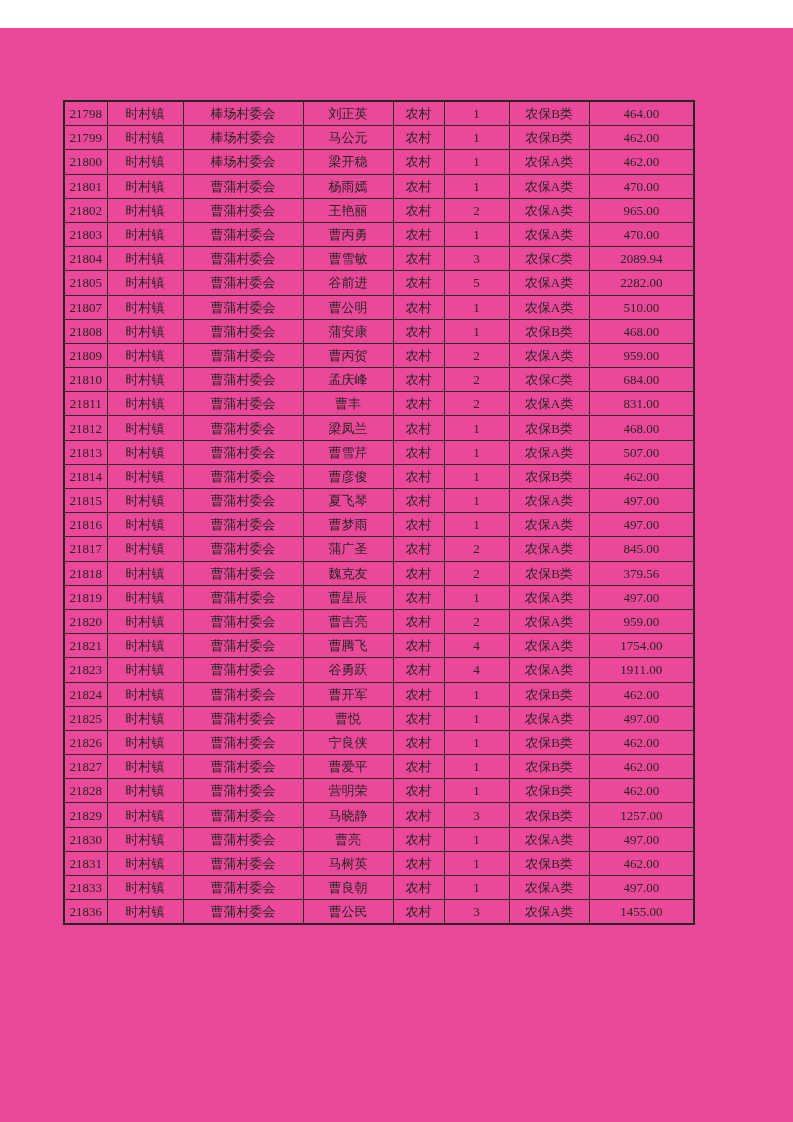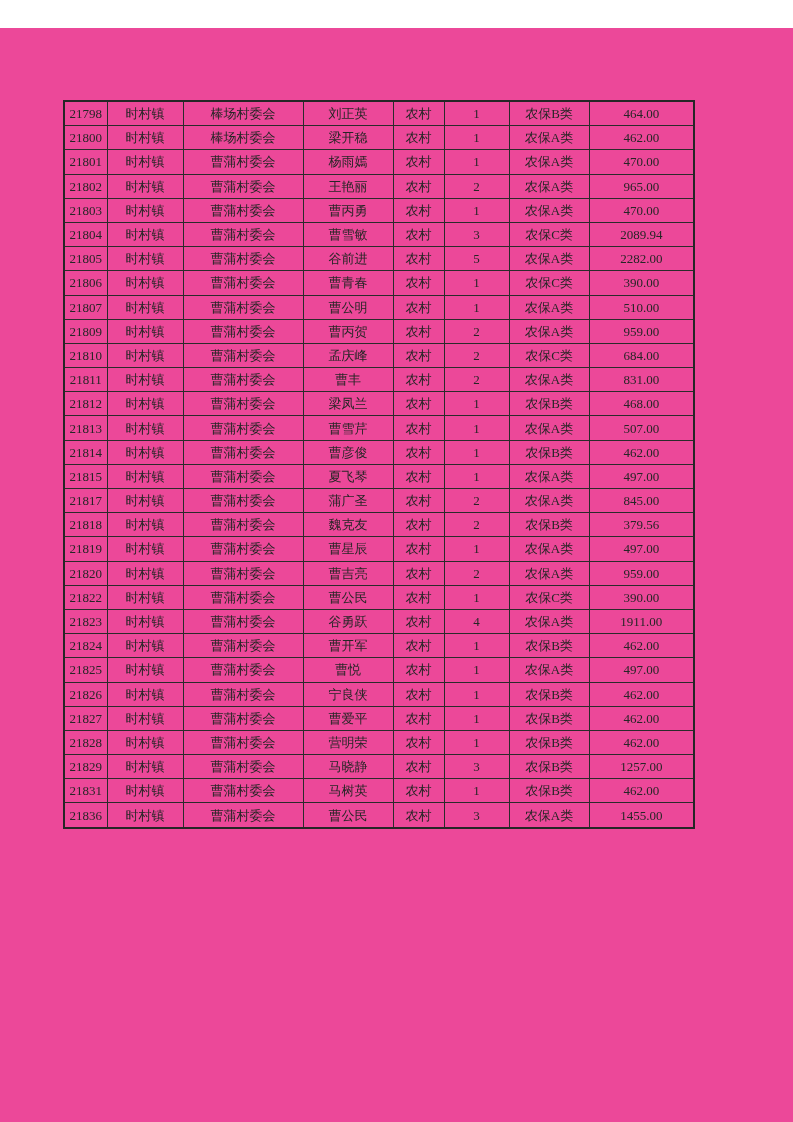--- a/index.html
+++ b/index.html
@@ -66,20 +66,30 @@
           <td>21798</td>
           <td>时村镇</td>
           <td>棒场村委会</td>
           <td>刘正英</td>
           <td>农村</td>
           <td>1</td>
           <td>农保B类</td>
           <td>464.00</td>
         </tr>
         <tr>
+          <td>21799</td>
+          <td>时村镇</td>
+          <td>棒场村委会</td>
+          <td>马公元</td>
+          <td>农村</td>
+          <td>1</td>
+          <td>农保B类</td>
+          <td>462.00</td>
+        </tr>
+        <tr>
           <td>21800</td>
           <td>时村镇</td>
           <td>棒场村委会</td>
           <td>梁开稳</td>
           <td>农村</td>
           <td>1</td>
           <td>农保A类</td>
           <td>462.00</td>
         </tr>
         <tr>
@@ -126,38 +136,38 @@
           <td>21805</td>
           <td>时村镇</td>
           <td>曹蒲村委会</td>
           <td>谷前进</td>
           <td>农村</td>
           <td>5</td>
           <td>农保A类</td>
           <td>2282.00</td>
         </tr>
         <tr>
-          <td>21806</td>
-          <td>时村镇</td>
-          <td>曹蒲村委会</td>
-          <td>曹青春</td>
-          <td>农村</td>
-          <td>1</td>
-          <td>农保C类</td>
-          <td>390.00</td>
-        </tr>
-        <tr>
           <td>21807</td>
           <td>时村镇</td>
           <td>曹蒲村委会</td>
           <td>曹公明</td>
           <td>农村</td>
           <td>1</td>
           <td>农保A类</td>
           <td>510.00</td>
+        </tr>
+        <tr>
+          <td>21808</td>
+          <td>时村镇</td>
+          <td>曹蒲村委会</td>
+          <td>蒲安康</td>
+          <td>农村</td>
+          <td>1</td>
+          <td>农保B类</td>
+          <td>468.00</td>
         </tr>
         <tr>
           <td>21809</td>
           <td>时村镇</td>
           <td>曹蒲村委会</td>
           <td>曹丙贺</td>
           <td>农村</td>
           <td>2</td>
           <td>农保A类</td>
           <td>959.00</td>
@@ -216,20 +226,30 @@
           <td>21815</td>
           <td>时村镇</td>
           <td>曹蒲村委会</td>
           <td>夏飞琴</td>
           <td>农村</td>
           <td>1</td>
           <td>农保A类</td>
           <td>497.00</td>
         </tr>
         <tr>
+          <td>21816</td>
+          <td>时村镇</td>
+          <td>曹蒲村委会</td>
+          <td>曹梦雨</td>
+          <td>农村</td>
+          <td>1</td>
+          <td>农保A类</td>
+          <td>497.00</td>
+        </tr>
+        <tr>
           <td>21817</td>
           <td>时村镇</td>
           <td>曹蒲村委会</td>
           <td>蒲广圣</td>
           <td>农村</td>
           <td>2</td>
           <td>农保A类</td>
           <td>845.00</td>
         </tr>
         <tr>
@@ -256,28 +276,28 @@
           <td>21820</td>
           <td>时村镇</td>
           <td>曹蒲村委会</td>
           <td>曹吉亮</td>
           <td>农村</td>
           <td>2</td>
           <td>农保A类</td>
           <td>959.00</td>
         </tr>
         <tr>
-          <td>21822</td>
-          <td>时村镇</td>
-          <td>曹蒲村委会</td>
-          <td>曹公民</td>
-          <td>农村</td>
-          <td>1</td>
-          <td>农保C类</td>
-          <td>390.00</td>
+          <td>21821</td>
+          <td>时村镇</td>
+          <td>曹蒲村委会</td>
+          <td>曹腾飞</td>
+          <td>农村</td>
+          <td>4</td>
+          <td>农保A类</td>
+          <td>1754.00</td>
         </tr>
         <tr>
           <td>21823</td>
           <td>时村镇</td>
           <td>曹蒲村委会</td>
           <td>谷勇跃</td>
           <td>农村</td>
           <td>4</td>
           <td>农保A类</td>
           <td>1911.00</td>
@@ -336,28 +356,48 @@
           <td>21829</td>
           <td>时村镇</td>
           <td>曹蒲村委会</td>
           <td>马晓静</td>
           <td>农村</td>
           <td>3</td>
           <td>农保B类</td>
           <td>1257.00</td>
         </tr>
         <tr>
+          <td>21830</td>
+          <td>时村镇</td>
+          <td>曹蒲村委会</td>
+          <td>曹亮</td>
+          <td>农村</td>
+          <td>1</td>
+          <td>农保A类</td>
+          <td>497.00</td>
+        </tr>
+        <tr>
           <td>21831</td>
           <td>时村镇</td>
           <td>曹蒲村委会</td>
           <td>马树英</td>
           <td>农村</td>
           <td>1</td>
           <td>农保B类</td>
           <td>462.00</td>
+        </tr>
+        <tr>
+          <td>21833</td>
+          <td>时村镇</td>
+          <td>曹蒲村委会</td>
+          <td>曹良朝</td>
+          <td>农村</td>
+          <td>1</td>
+          <td>农保A类</td>
+          <td>497.00</td>
         </tr>
         <tr>
           <td>21836</td>
           <td>时村镇</td>
           <td>曹蒲村委会</td>
           <td>曹公民</td>
           <td>农村</td>
           <td>3</td>
           <td>农保A类</td>
           <td>1455.00</td>

